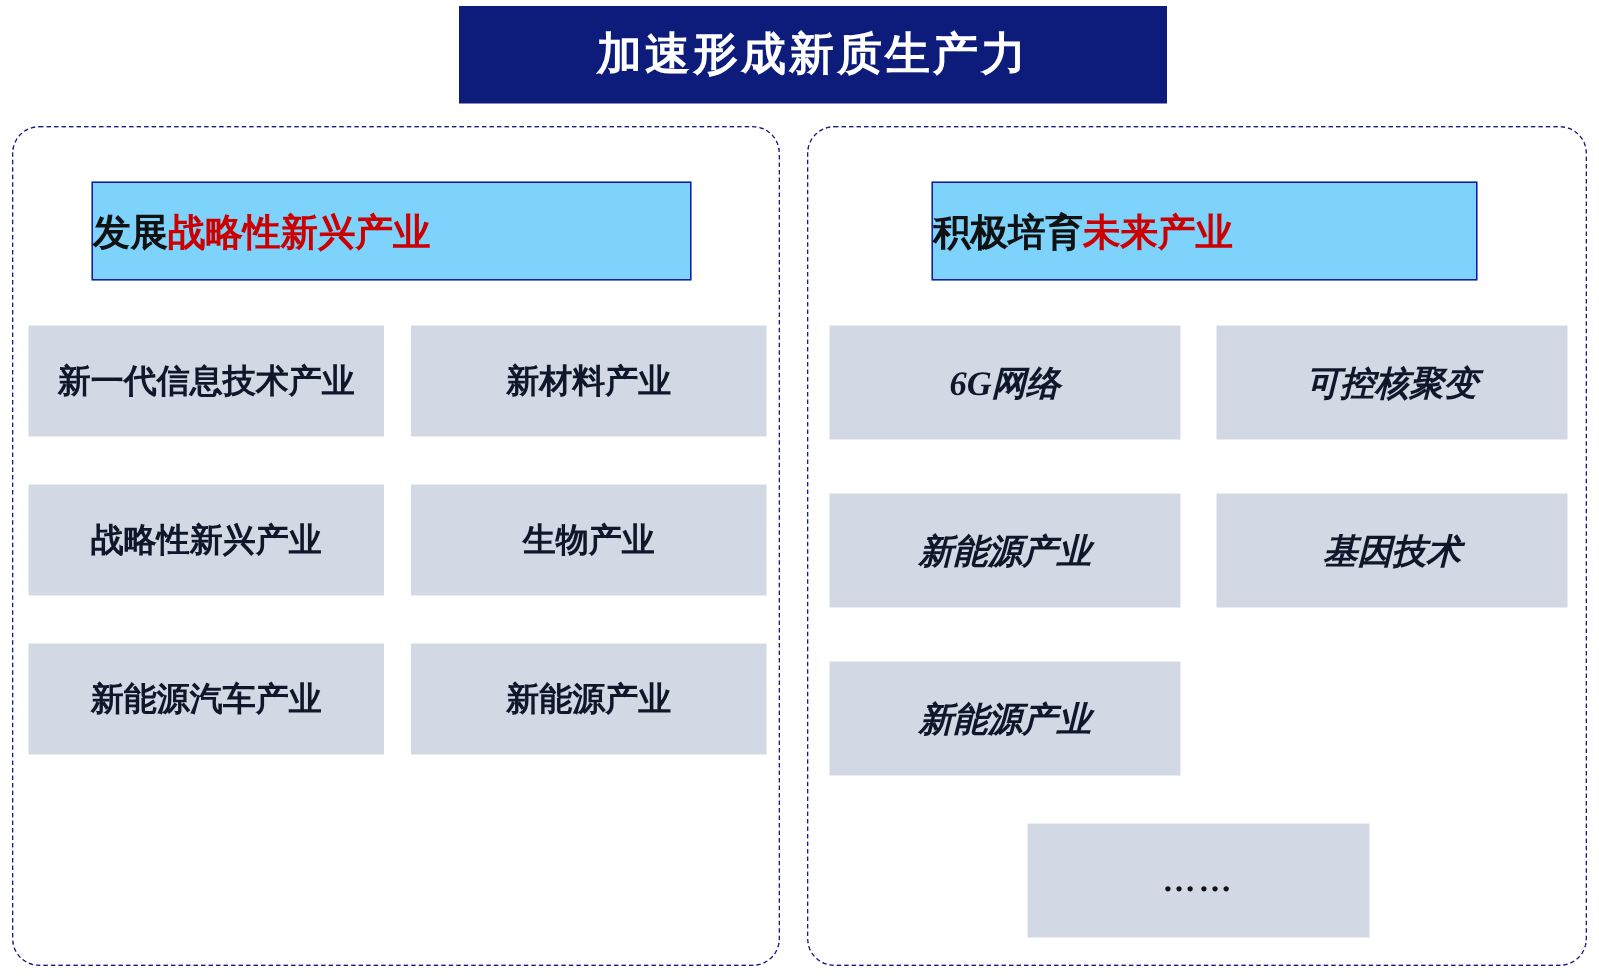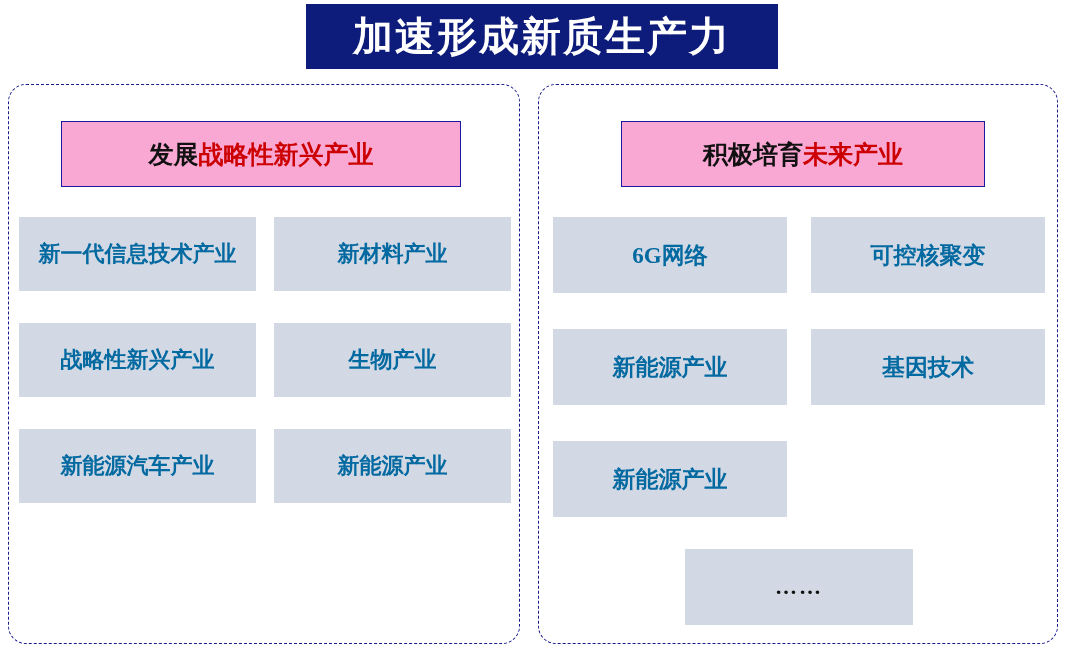--- a/index.html
+++ b/index.html
@@ -22,21 +22,21 @@
     top: 4px;
     width: 472px;
     height: 65px;
     background: #0d1b7a;
     display: flex;
     align-items: center;
     justify-content: center;
   }
   .title-banner .title-text {
     color: #ffffff;
-    font-size: 40px;
+    font-size: 30px;
     font-weight: bold;
     letter-spacing: 2px;
     font-family: Liberation Mono, monospace;
   }
 
   
   .panel {
     position: absolute;
     top: 84px;
     height: 560px;
@@ -55,22 +55,21 @@
   }
 
   .panel-header {
     position: absolute;
     top: 36px;
     height: 66px;
     border: 1.5px solid #1a1aa0;
     box-sizing: border-box;
     display: flex;
     align-items: center;
-    justify-content: center;
-    background: #f9a8d4;
+    background: #7dd3fc;
   }
   .panel-left .panel-header {
     left: 52px;
     width: 400px;
   }
   .panel-right .panel-header {
     left: 82px;
     width: 364px;
   }
   .panel-header .hdr {
@@ -95,28 +94,29 @@
     grid-row-gap: 32px;
     grid-template-rows: 74px 74px 74px;
   }
   .panel-right .grid {
     left: 14px;
     top: 132px;
     width: 492px;
     grid-column-gap: 24px;
     grid-row-gap: 36px;
     grid-template-rows: 76px 76px 76px;
+    font-style: italic;
   }
 
   .cell {
     background: #d3d9e4;
     display: flex;
     align-items: center;
     justify-content: center;
-    color: #0369a1;
+    color: #0f172a;
     font-size: 22px;
     font-weight: bold;
     white-space: nowrap;
   }
   .panel-right .cell { font-size: 23px; }
 
   
   .ellipsis-box {
     position: absolute;
     left: 146px;

